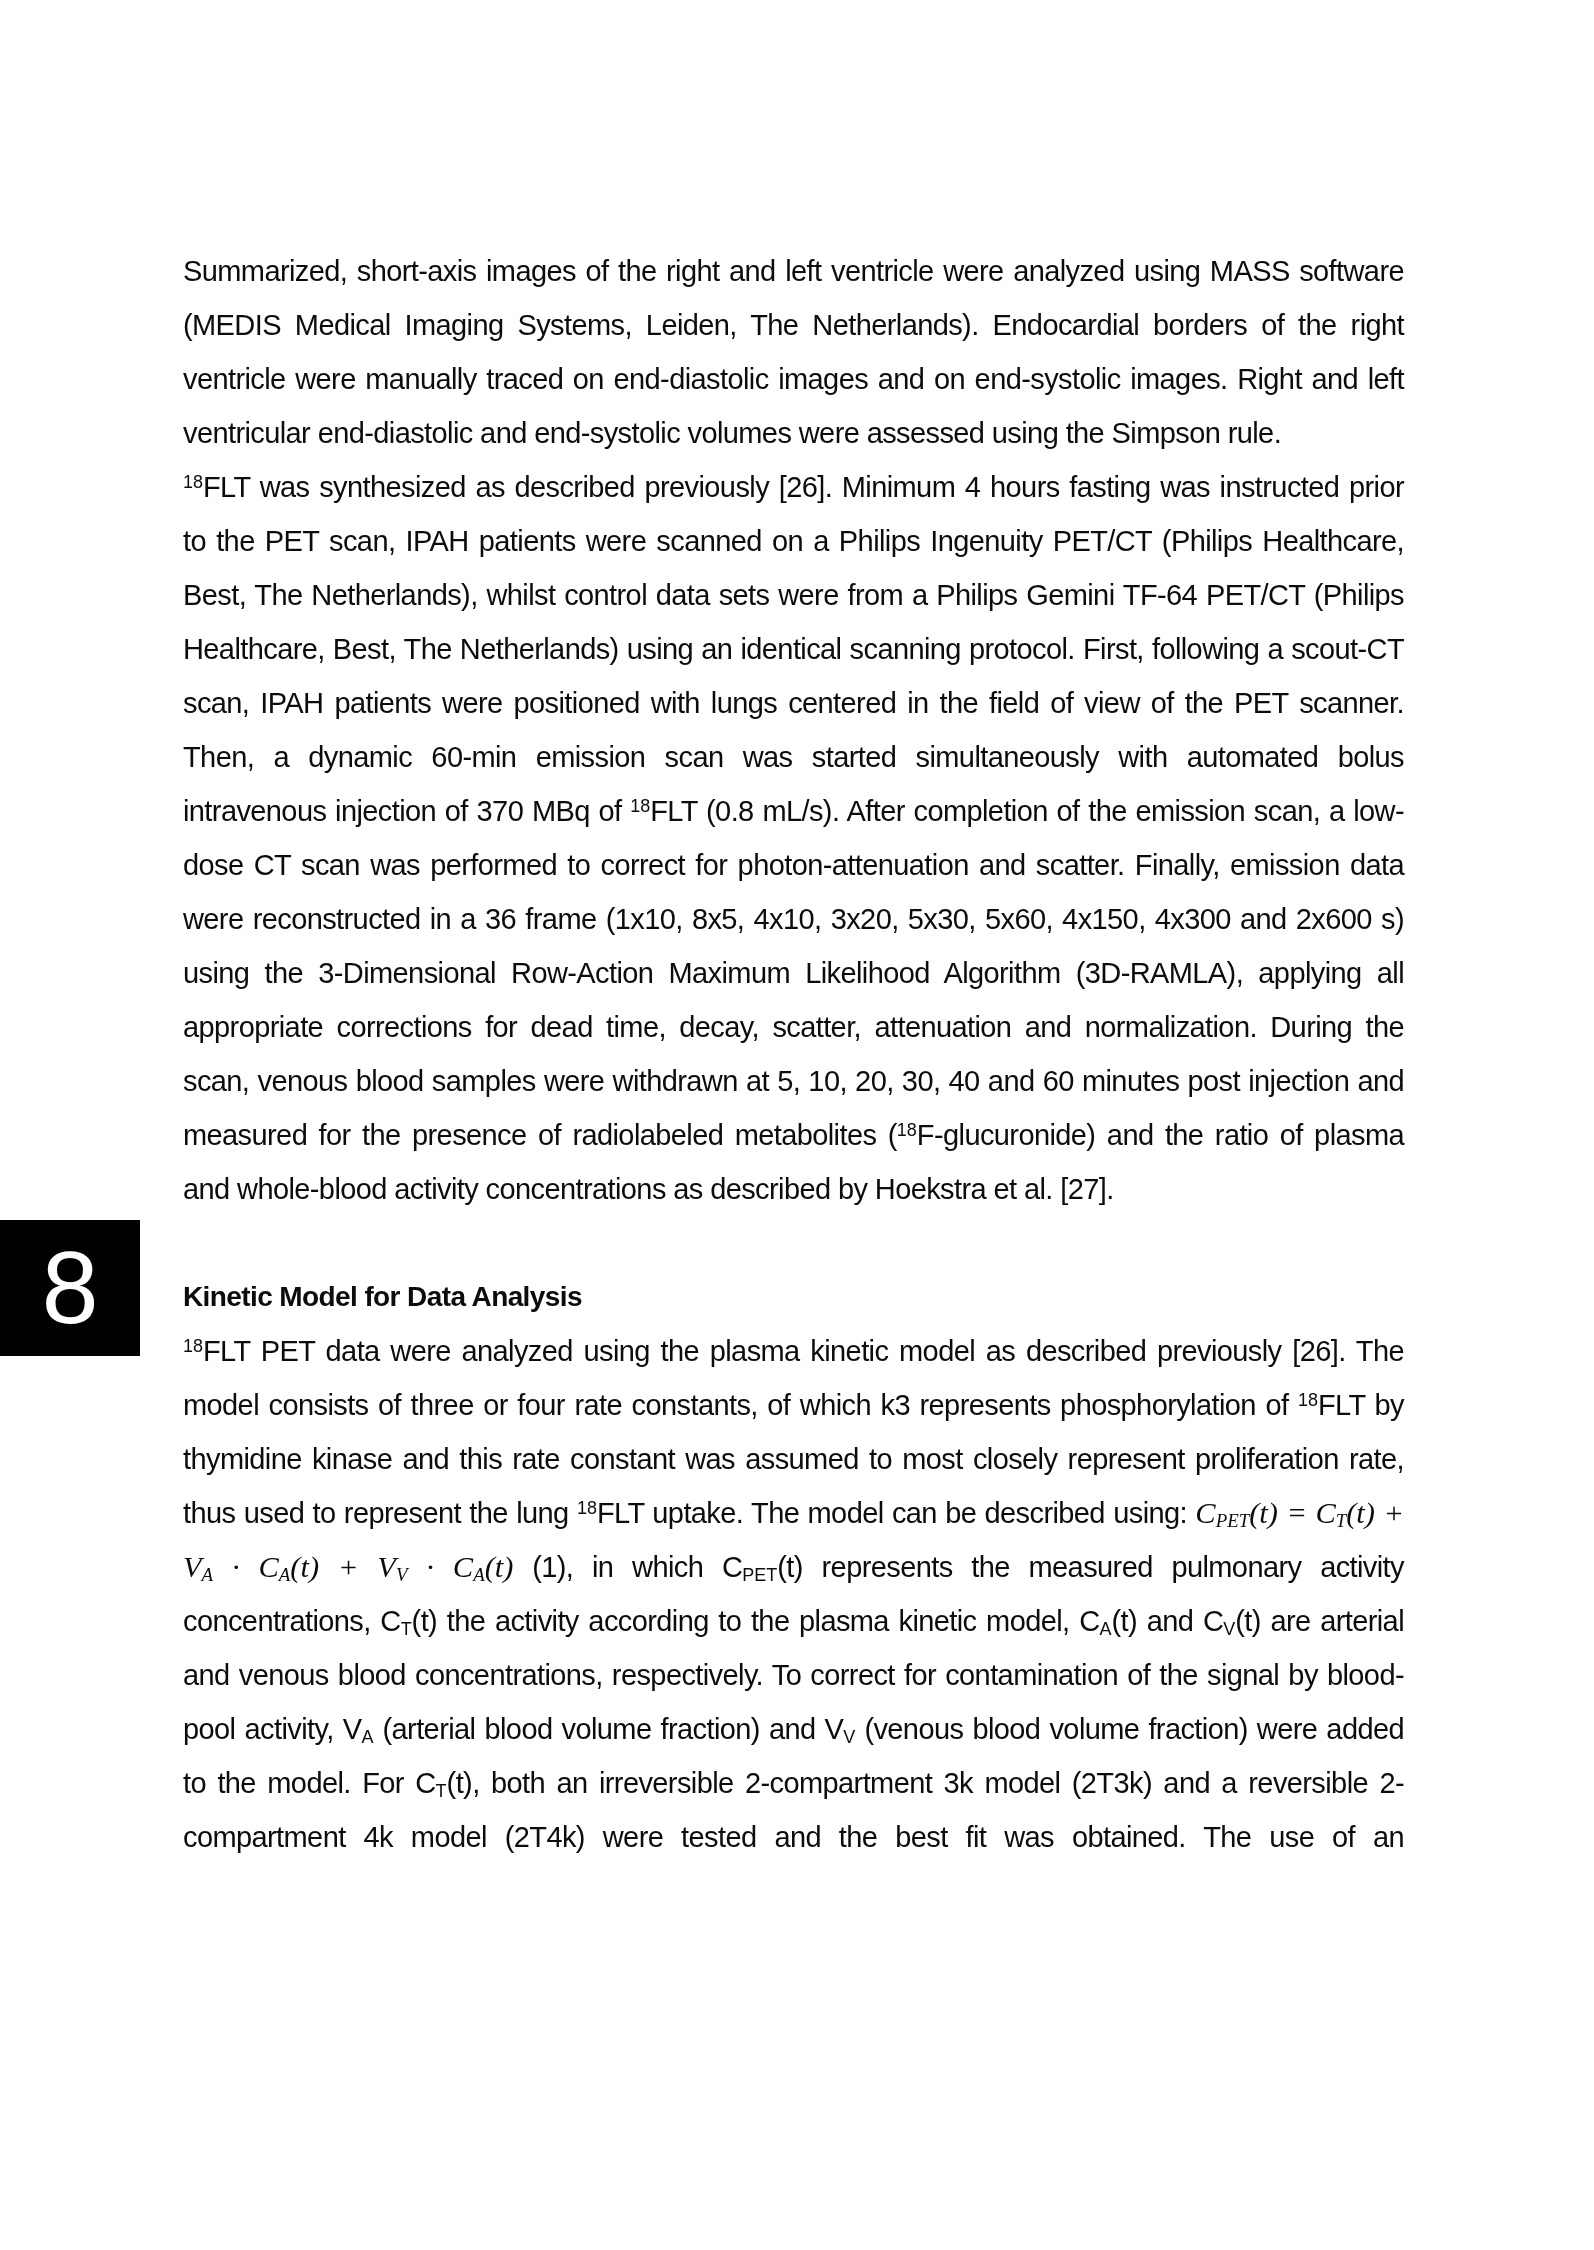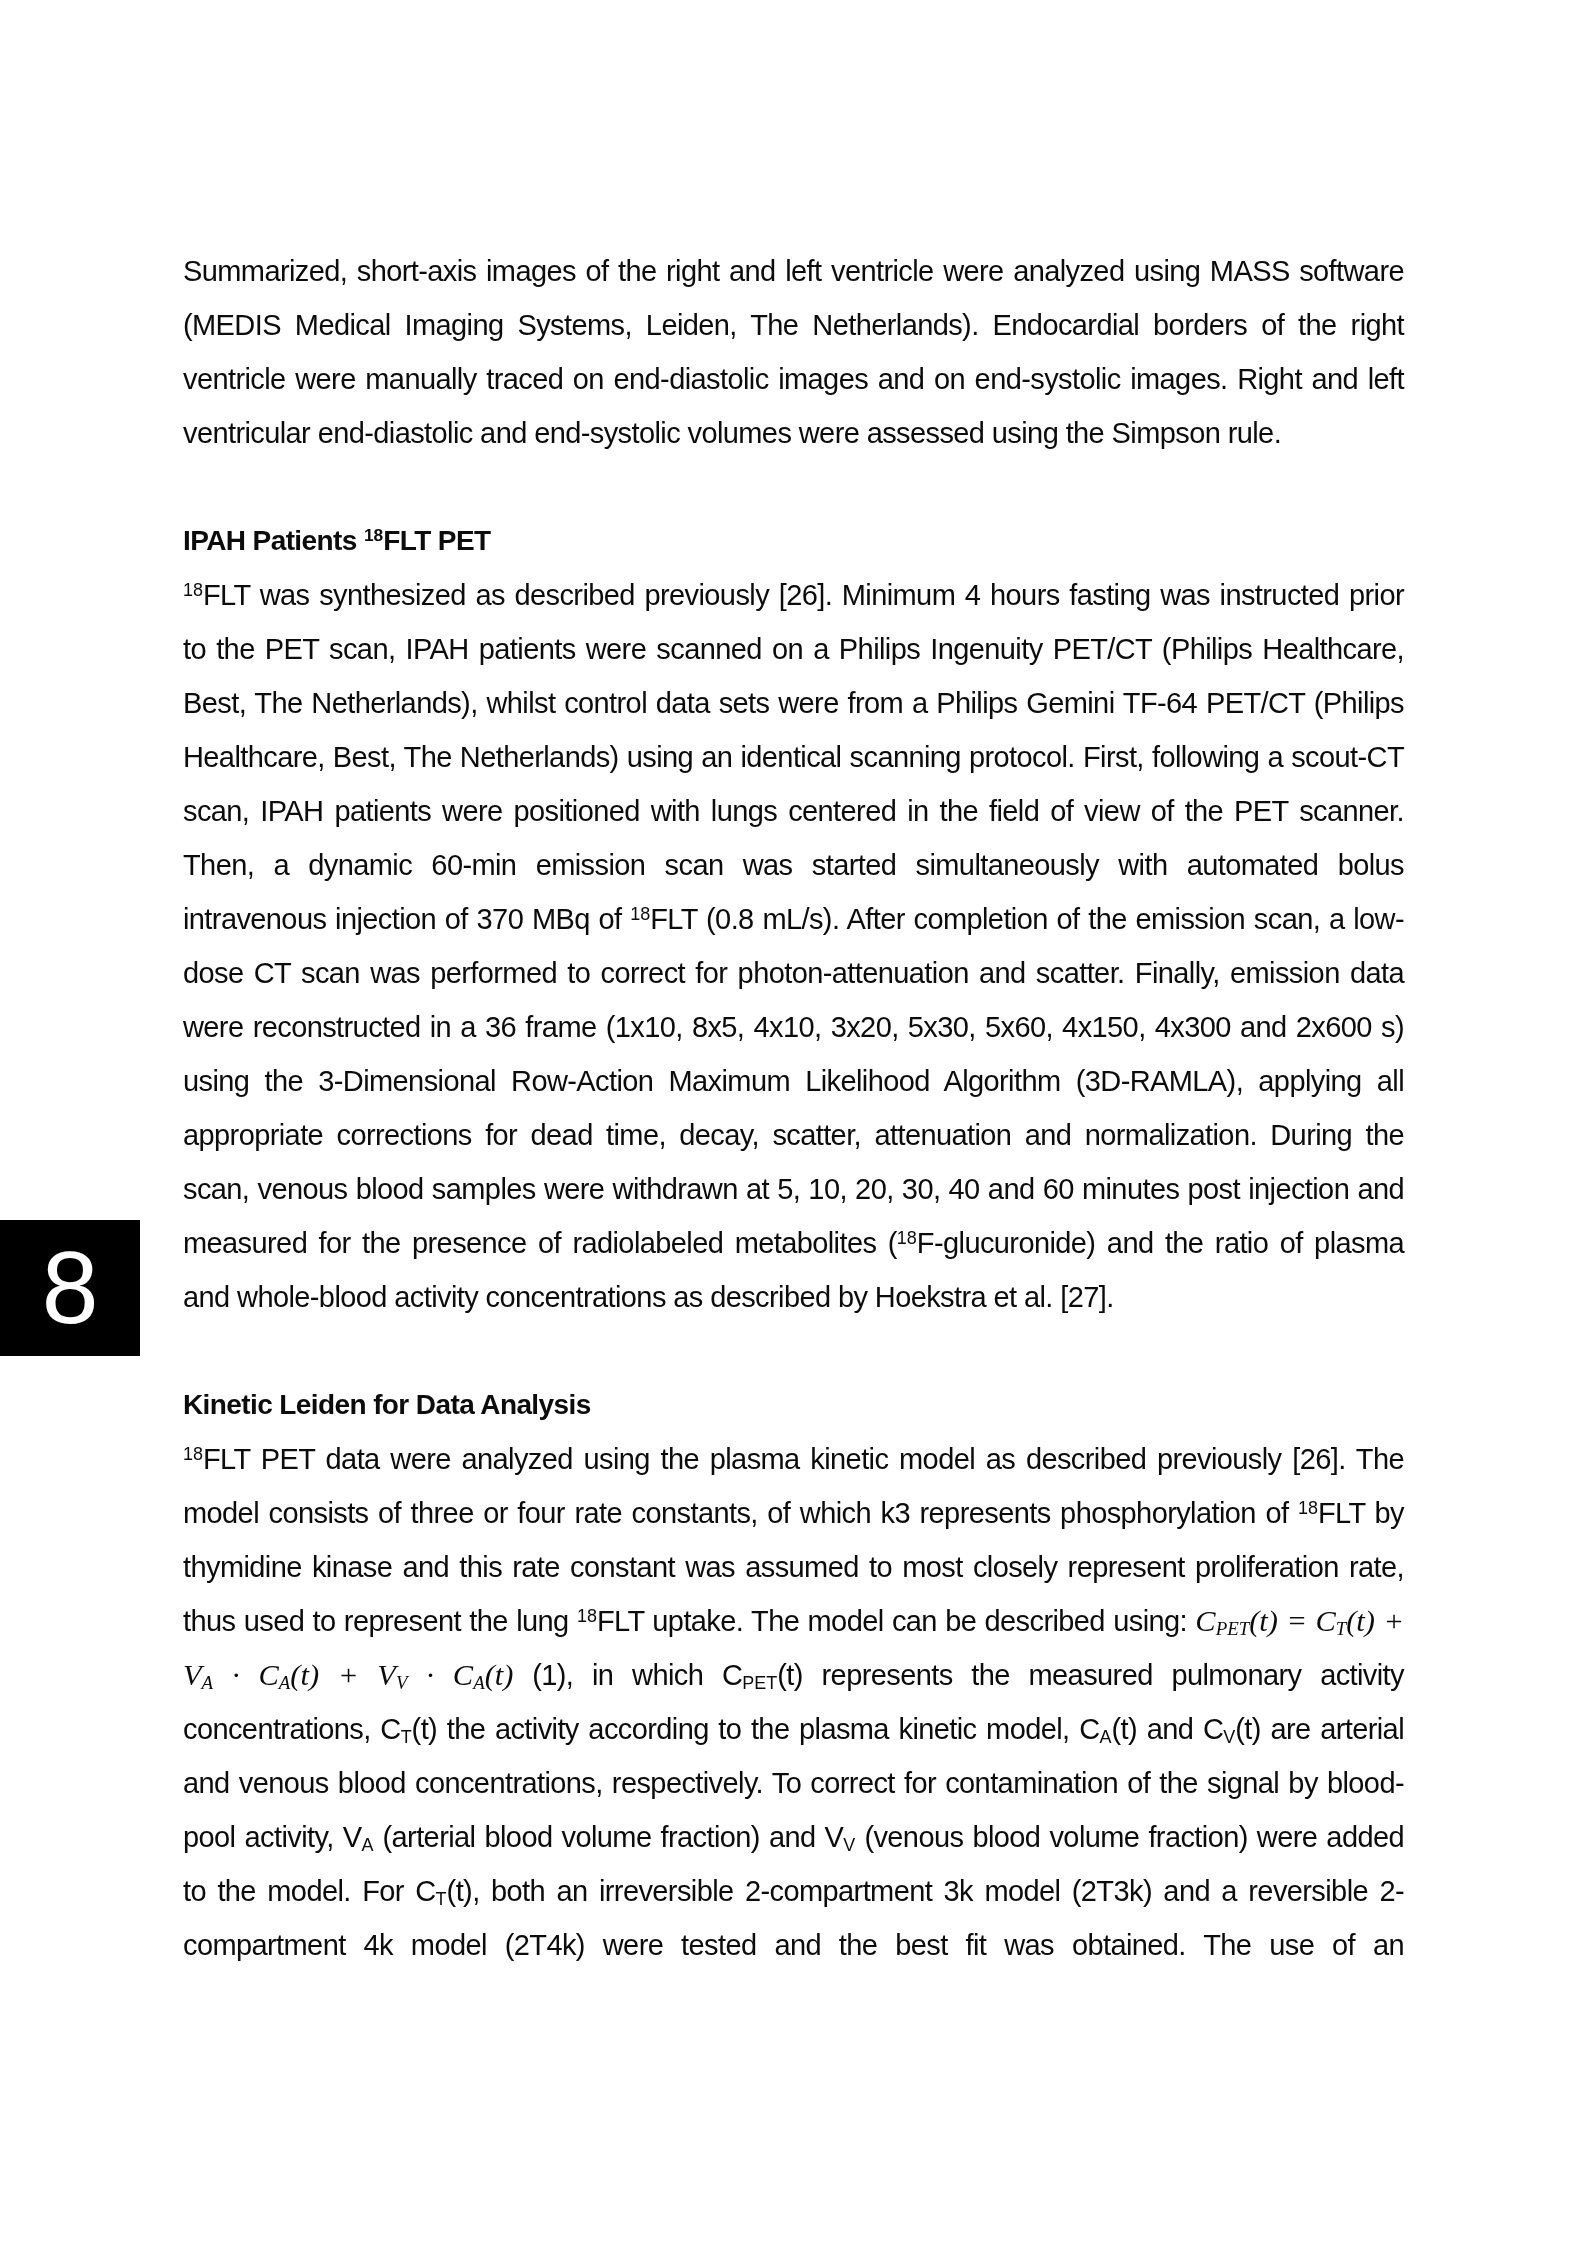--- a/index.html
+++ b/index.html
@@ -89,22 +89,21 @@
 <div class="page">
 
   <div class="chapter-tab">
     <span class="num">8</span>
   </div>
 
   <main class="content">
 
     <p class="body-text">Summarized, short-axis images of the right and left ventricle were analyzed using MASS software (MEDIS Medical Imaging Systems, Leiden, The Netherlands). Endocardial borders of the right ventricle were manually traced on end-diastolic images and on end-systolic images. Right and left ventricular end-diastolic and end-systolic volumes were assessed using the Simpson rule.</p>
 
-    <h2 class="heading">IPAH Patients <sup>18</sup>FLT PET</h2>
 
     <p class="body-text"><sup>18</sup>FLT was synthesized as described previously [26]. Minimum 4 hours fasting was instructed prior to the PET scan, IPAH patients were scanned on a Philips Ingenuity PET/CT (Philips Healthcare, Best, The Netherlands), whilst control data sets were from a Philips Gemini TF-64 PET/CT (Philips Healthcare, Best, The Netherlands) using an identical scanning protocol. First, following a scout-CT scan, IPAH patients were positioned with lungs centered in the field of view of the PET scanner. Then, a dynamic 60-min emission scan was started simultaneously with automated bolus intravenous injection of 370 MBq of <sup>18</sup>FLT (0.8 mL/s). After completion of the emission scan, a low-dose CT scan was performed to correct for photon-attenuation and scatter. Finally, emission data were reconstructed in a 36 frame (1x10, 8x5, 4x10, 3x20, 5x30, 5x60, 4x150, 4x300 and 2x600 s) using the 3-Dimensional Row-Action Maximum Likelihood Algorithm (3D-RAMLA), applying all appropriate corrections for dead time, decay, scatter, attenuation and normalization. During the scan, venous blood samples were withdrawn at 5, 10, 20, 30, 40 and 60 minutes post injection and measured for the presence of radiolabeled metabolites (<sup>18</sup>F-glucuronide) and the ratio of plasma and whole-blood activity concentrations as described by Hoekstra et al. [27].</p>
 
-    <h2 class="heading">Kinetic Leiden for Data Analysis</h2>
+    <h2 class="heading">Kinetic Model for Data Analysis</h2>
 
     <p class="body-text justify-last"><sup>18</sup>FLT PET data were analyzed using the plasma kinetic model as described previously [26]. The model consists of three or four rate constants, of which k3 represents phosphorylation of <sup>18</sup>FLT by thymidine kinase and this rate constant was assumed to most closely represent proliferation rate, thus used to represent the lung <sup>18</sup>FLT uptake. The model can be described using: <span class="math">C<sub>PET</sub>(t) = C<sub>T</sub>(t) + V<sub>A</sub> · C<sub>A</sub>(t) + V<sub>V</sub> · C<sub>A</sub>(t)</span> (1), in which C<sub>PET</sub>(t) represents the measured pulmonary activity concentrations, C<sub>T</sub>(t) the activity according to the plasma kinetic model, C<sub>A</sub>(t) and C<sub>V</sub>(t) are arterial and venous blood concentrations, respectively. To correct for contamination of the signal by blood-pool activity, V<sub>A</sub> (arterial blood volume fraction) and V<sub>V</sub> (venous blood volume fraction) were added to the model. For C<sub>T</sub>(t), both an irreversible 2-compartment 3k model (2T3k) and a reversible 2-compartment 4k model (2T4k) were tested and the best fit was obtained. The use of an</p>
 
   </main>
 </div>
 
 </body></html>

